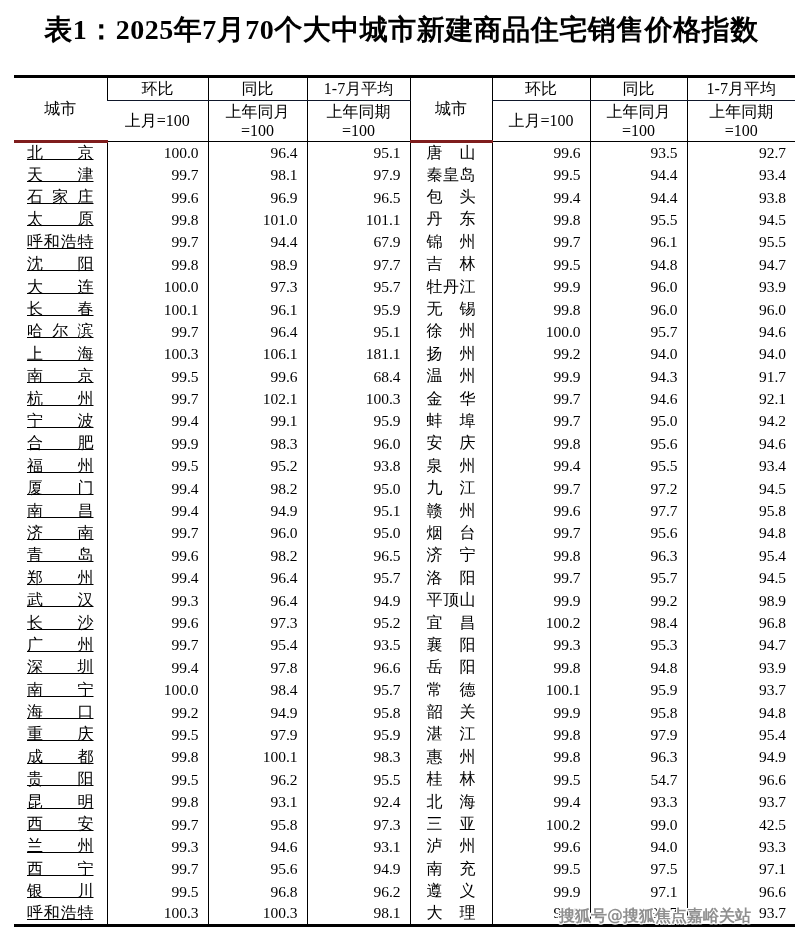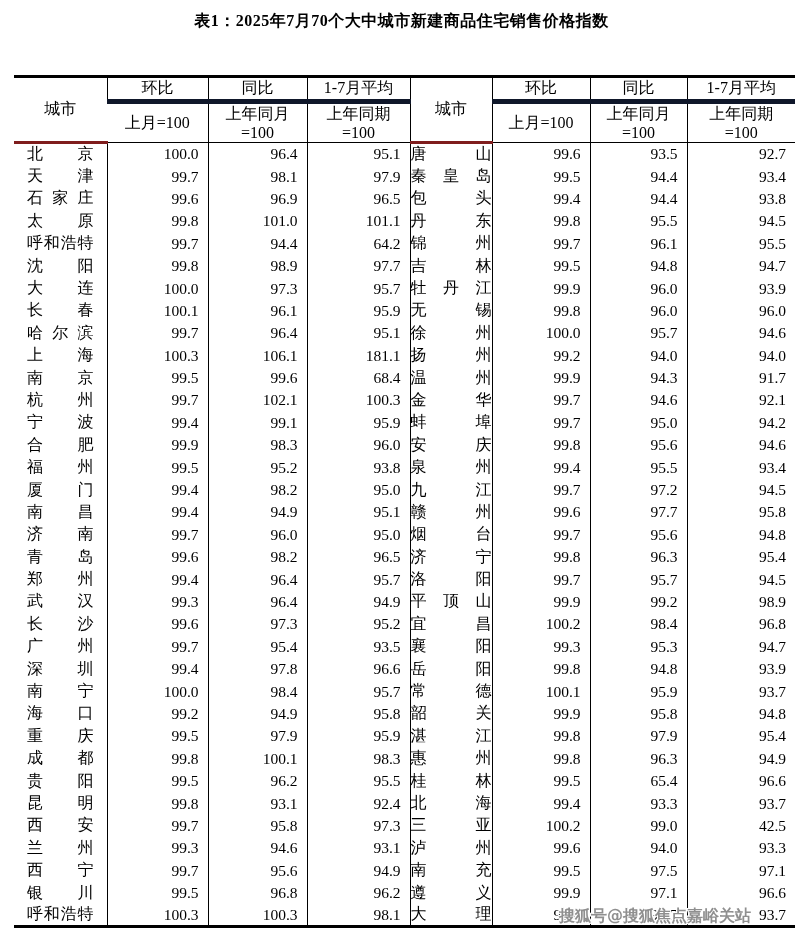--- a/index.html
+++ b/index.html
@@ -9,21 +9,21 @@
     color: #000;
     position: relative;
     overflow: hidden;
     font-family: "Liberation Serif", "DejaVu Serif", serif;
   }
   .title {
     position: absolute;
     top: 11px; left: 0;
     width: 100%;
     text-align: center;
-    font-size: 16px;
+    font-size: 28px;
     font-weight: bold;
     letter-spacing: 0.5px;
   }
   table.price-table {
     position: absolute;
     top: 75px; left: 14px;
     width: 781px;
     border-collapse: collapse;
     table-layout: fixed;
     border-top: 3px solid #000;
@@ -31,33 +31,33 @@
   }
   th, td { border-left: 1px solid #000; }
   th:first-child, td:first-child, .bl-none { border-left: none; }
   th {
     font-weight: normal;
     font-size: 16px;
     text-align: center;
     vertical-align: middle;
   }
   tr.h1 th { height: 24px; }
-  tr.h1 th:not(.city-head) { border-bottom: 5px solid #0f172a; }
+  tr.h1 th:not(.city-head) { border-bottom: 1px solid #0f172a; }
   tr.h2 th { height: 41px; border-bottom: 1px solid #000; }
   th.city-head { border-bottom: 3px solid #7f1d1d; }
   .two-line { white-space: pre-line; line-height: 1.2; }
   td { height: 22.4px; font-size: 15.5px; vertical-align: middle; }
   td.num { text-align: right; padding-right: 9px; }
   td.city {
     font-size: 16px;
     text-align: justify;
     text-align-last: justify;
   }
-  td.city-l { padding: 0 13px; }
-  td.city-r { padding: 0 0; }
+  td.city-l { padding: 0 13px; text-decoration: underline; }
+  td.city-r { padding: 0 16px; }
   .watermark {
     position: absolute;
     left: 559px; top: 906px;
     font-family: "DejaVu Sans", "Liberation Sans", sans-serif;
     font-weight: bold;
     font-size: 16px;
     color: #8f8f8f;
     white-space: nowrap;
     letter-spacing: 0px;
     z-index: 5;
@@ -144,21 +144,21 @@
     <td class="num">101.1</td>
     <td class="city city-r">丹东</td>
     <td class="num">99.8</td>
     <td class="num">95.5</td>
     <td class="num">94.5</td>
   </tr>
       <tr>
     <td class="city city-l bl-none">呼和浩特</td>
     <td class="num">99.7</td>
     <td class="num">94.4</td>
-    <td class="num">64.2</td>
+    <td class="num">67.9</td>
     <td class="city city-r">锦州</td>
     <td class="num">99.7</td>
     <td class="num">96.1</td>
     <td class="num">95.5</td>
   </tr>
       <tr>
     <td class="city city-l bl-none">沈阳</td>
     <td class="num">99.8</td>
     <td class="num">98.9</td>
     <td class="num">97.7</td>
@@ -387,21 +387,21 @@
     <td class="num">96.3</td>
     <td class="num">94.9</td>
   </tr>
       <tr>
     <td class="city city-l bl-none">贵阳</td>
     <td class="num">99.5</td>
     <td class="num">96.2</td>
     <td class="num">95.5</td>
     <td class="city city-r">桂林</td>
     <td class="num">99.5</td>
-    <td class="num">65.4</td>
+    <td class="num">54.7</td>
     <td class="num">96.6</td>
   </tr>
       <tr>
     <td class="city city-l bl-none">昆明</td>
     <td class="num">99.8</td>
     <td class="num">93.1</td>
     <td class="num">92.4</td>
     <td class="city city-r">北海</td>
     <td class="num">99.4</td>
     <td class="num">93.3</td>

